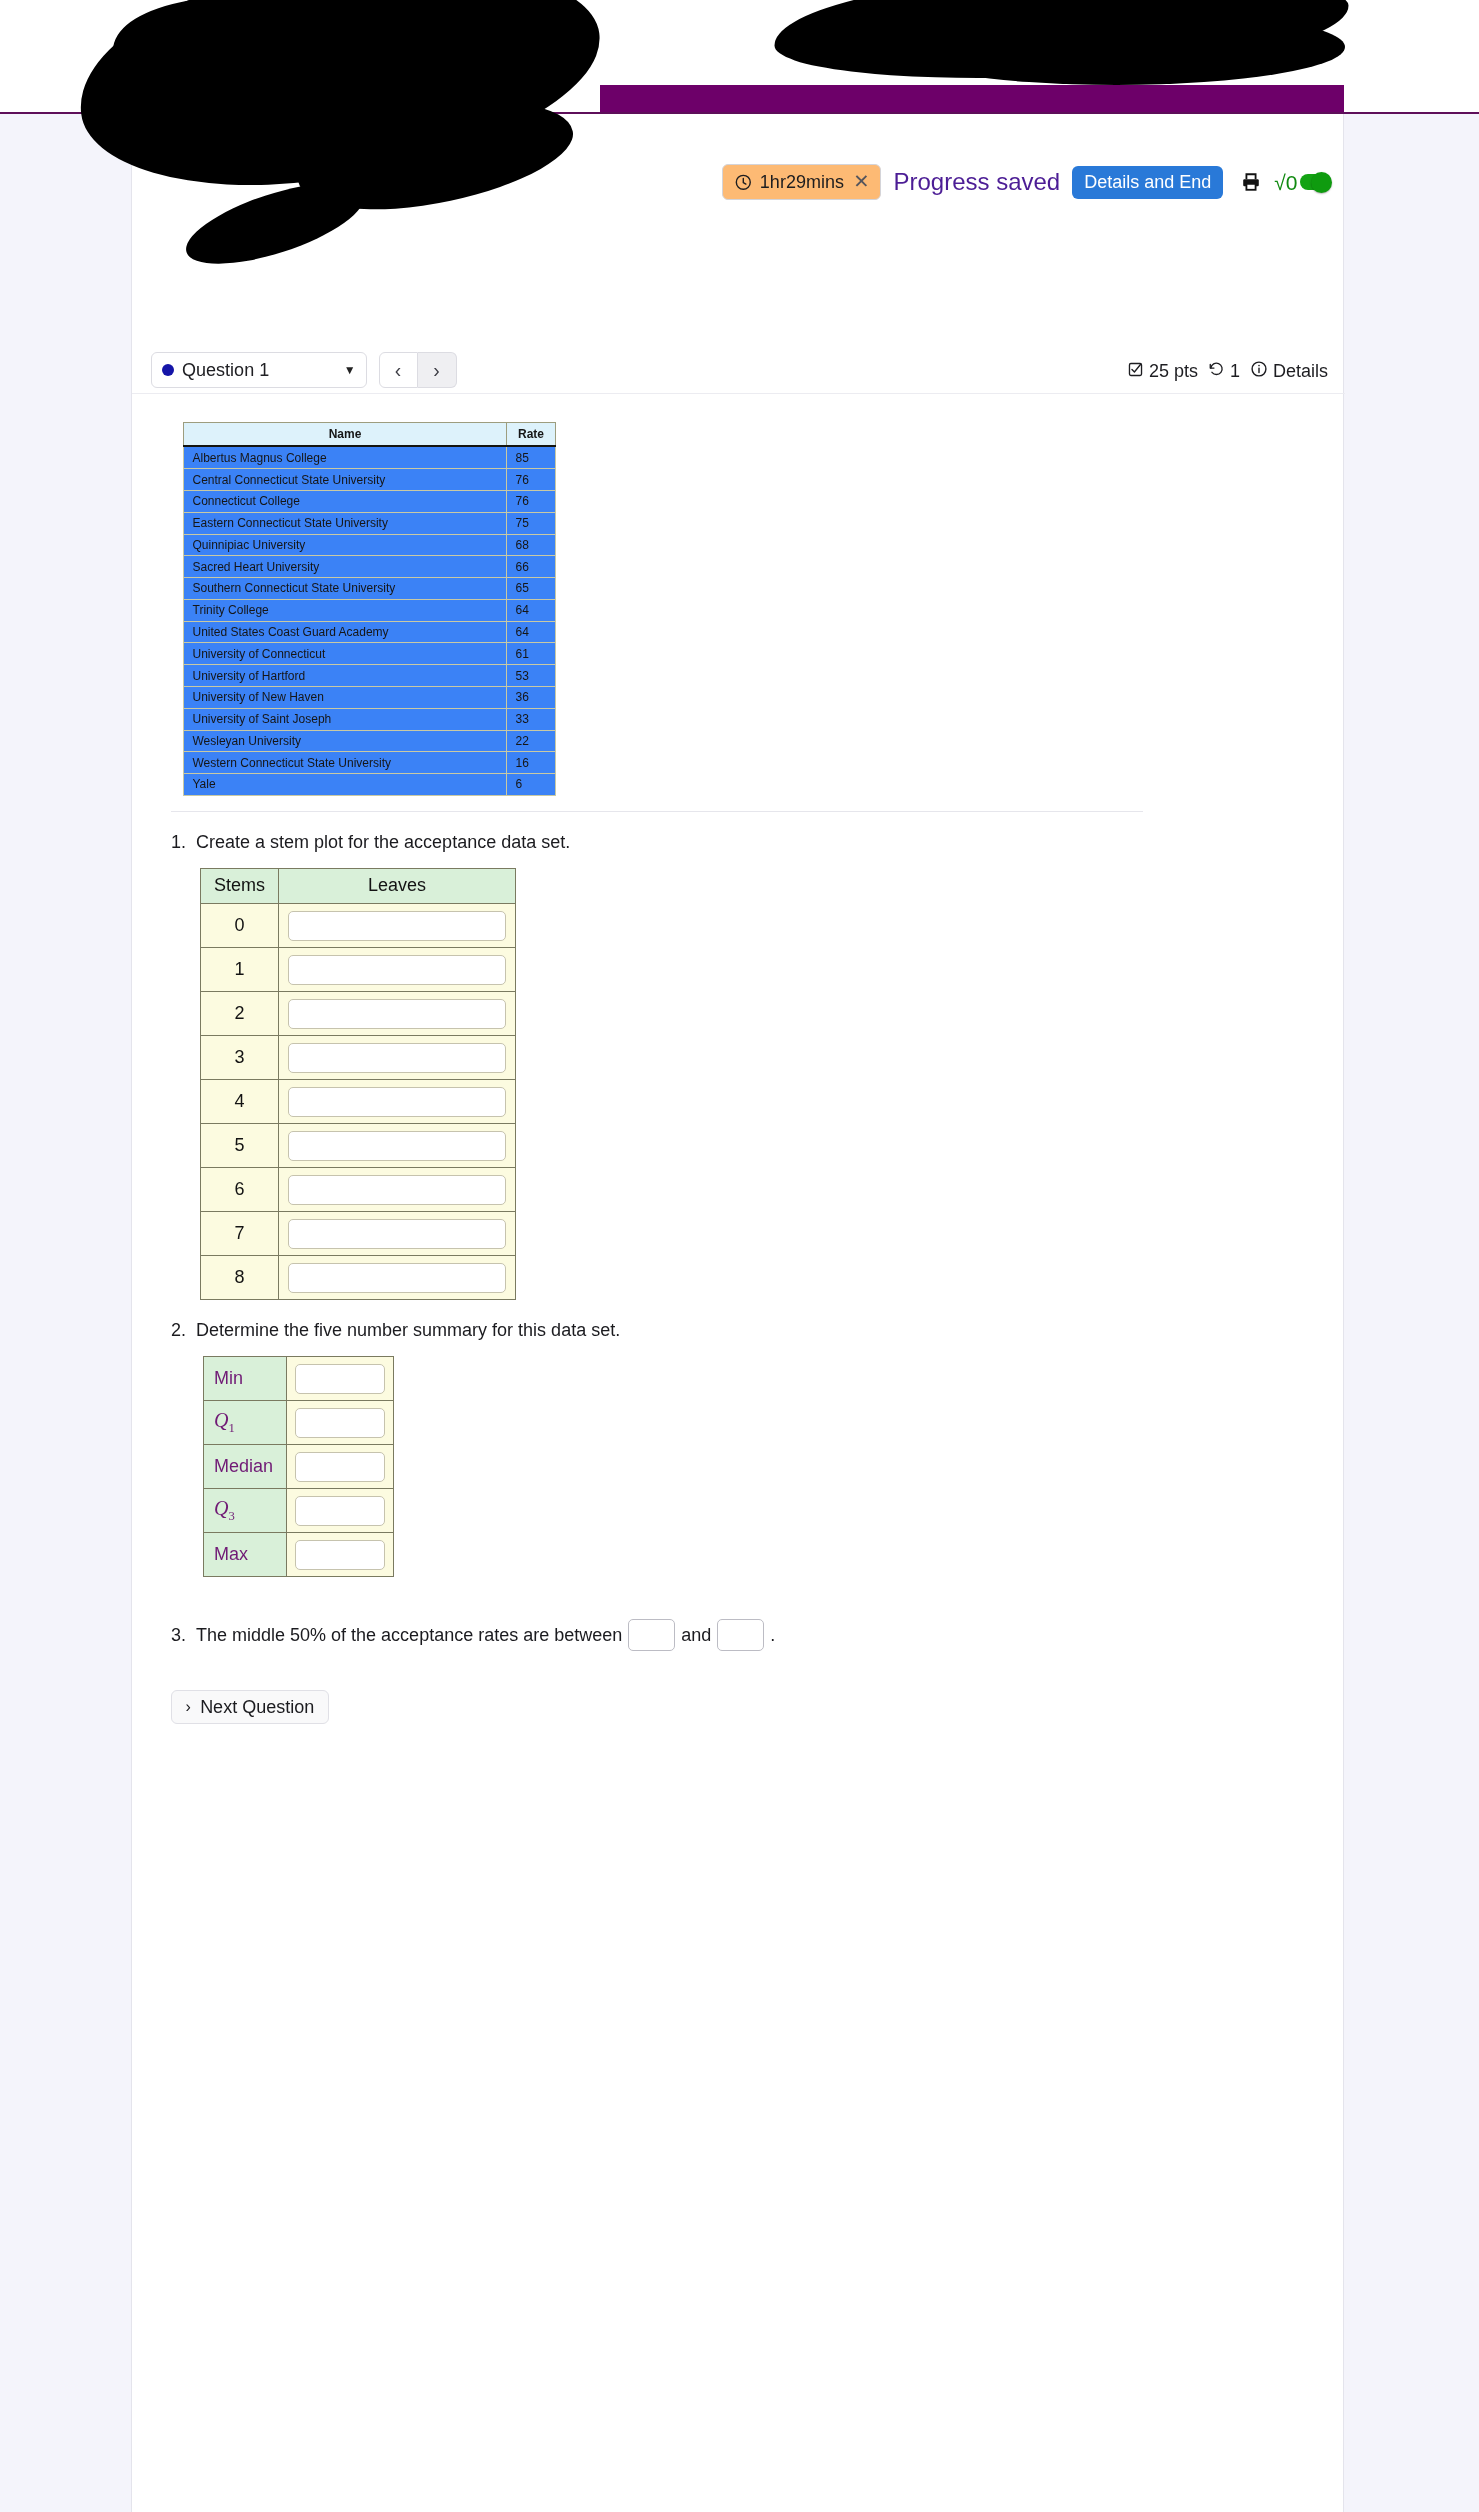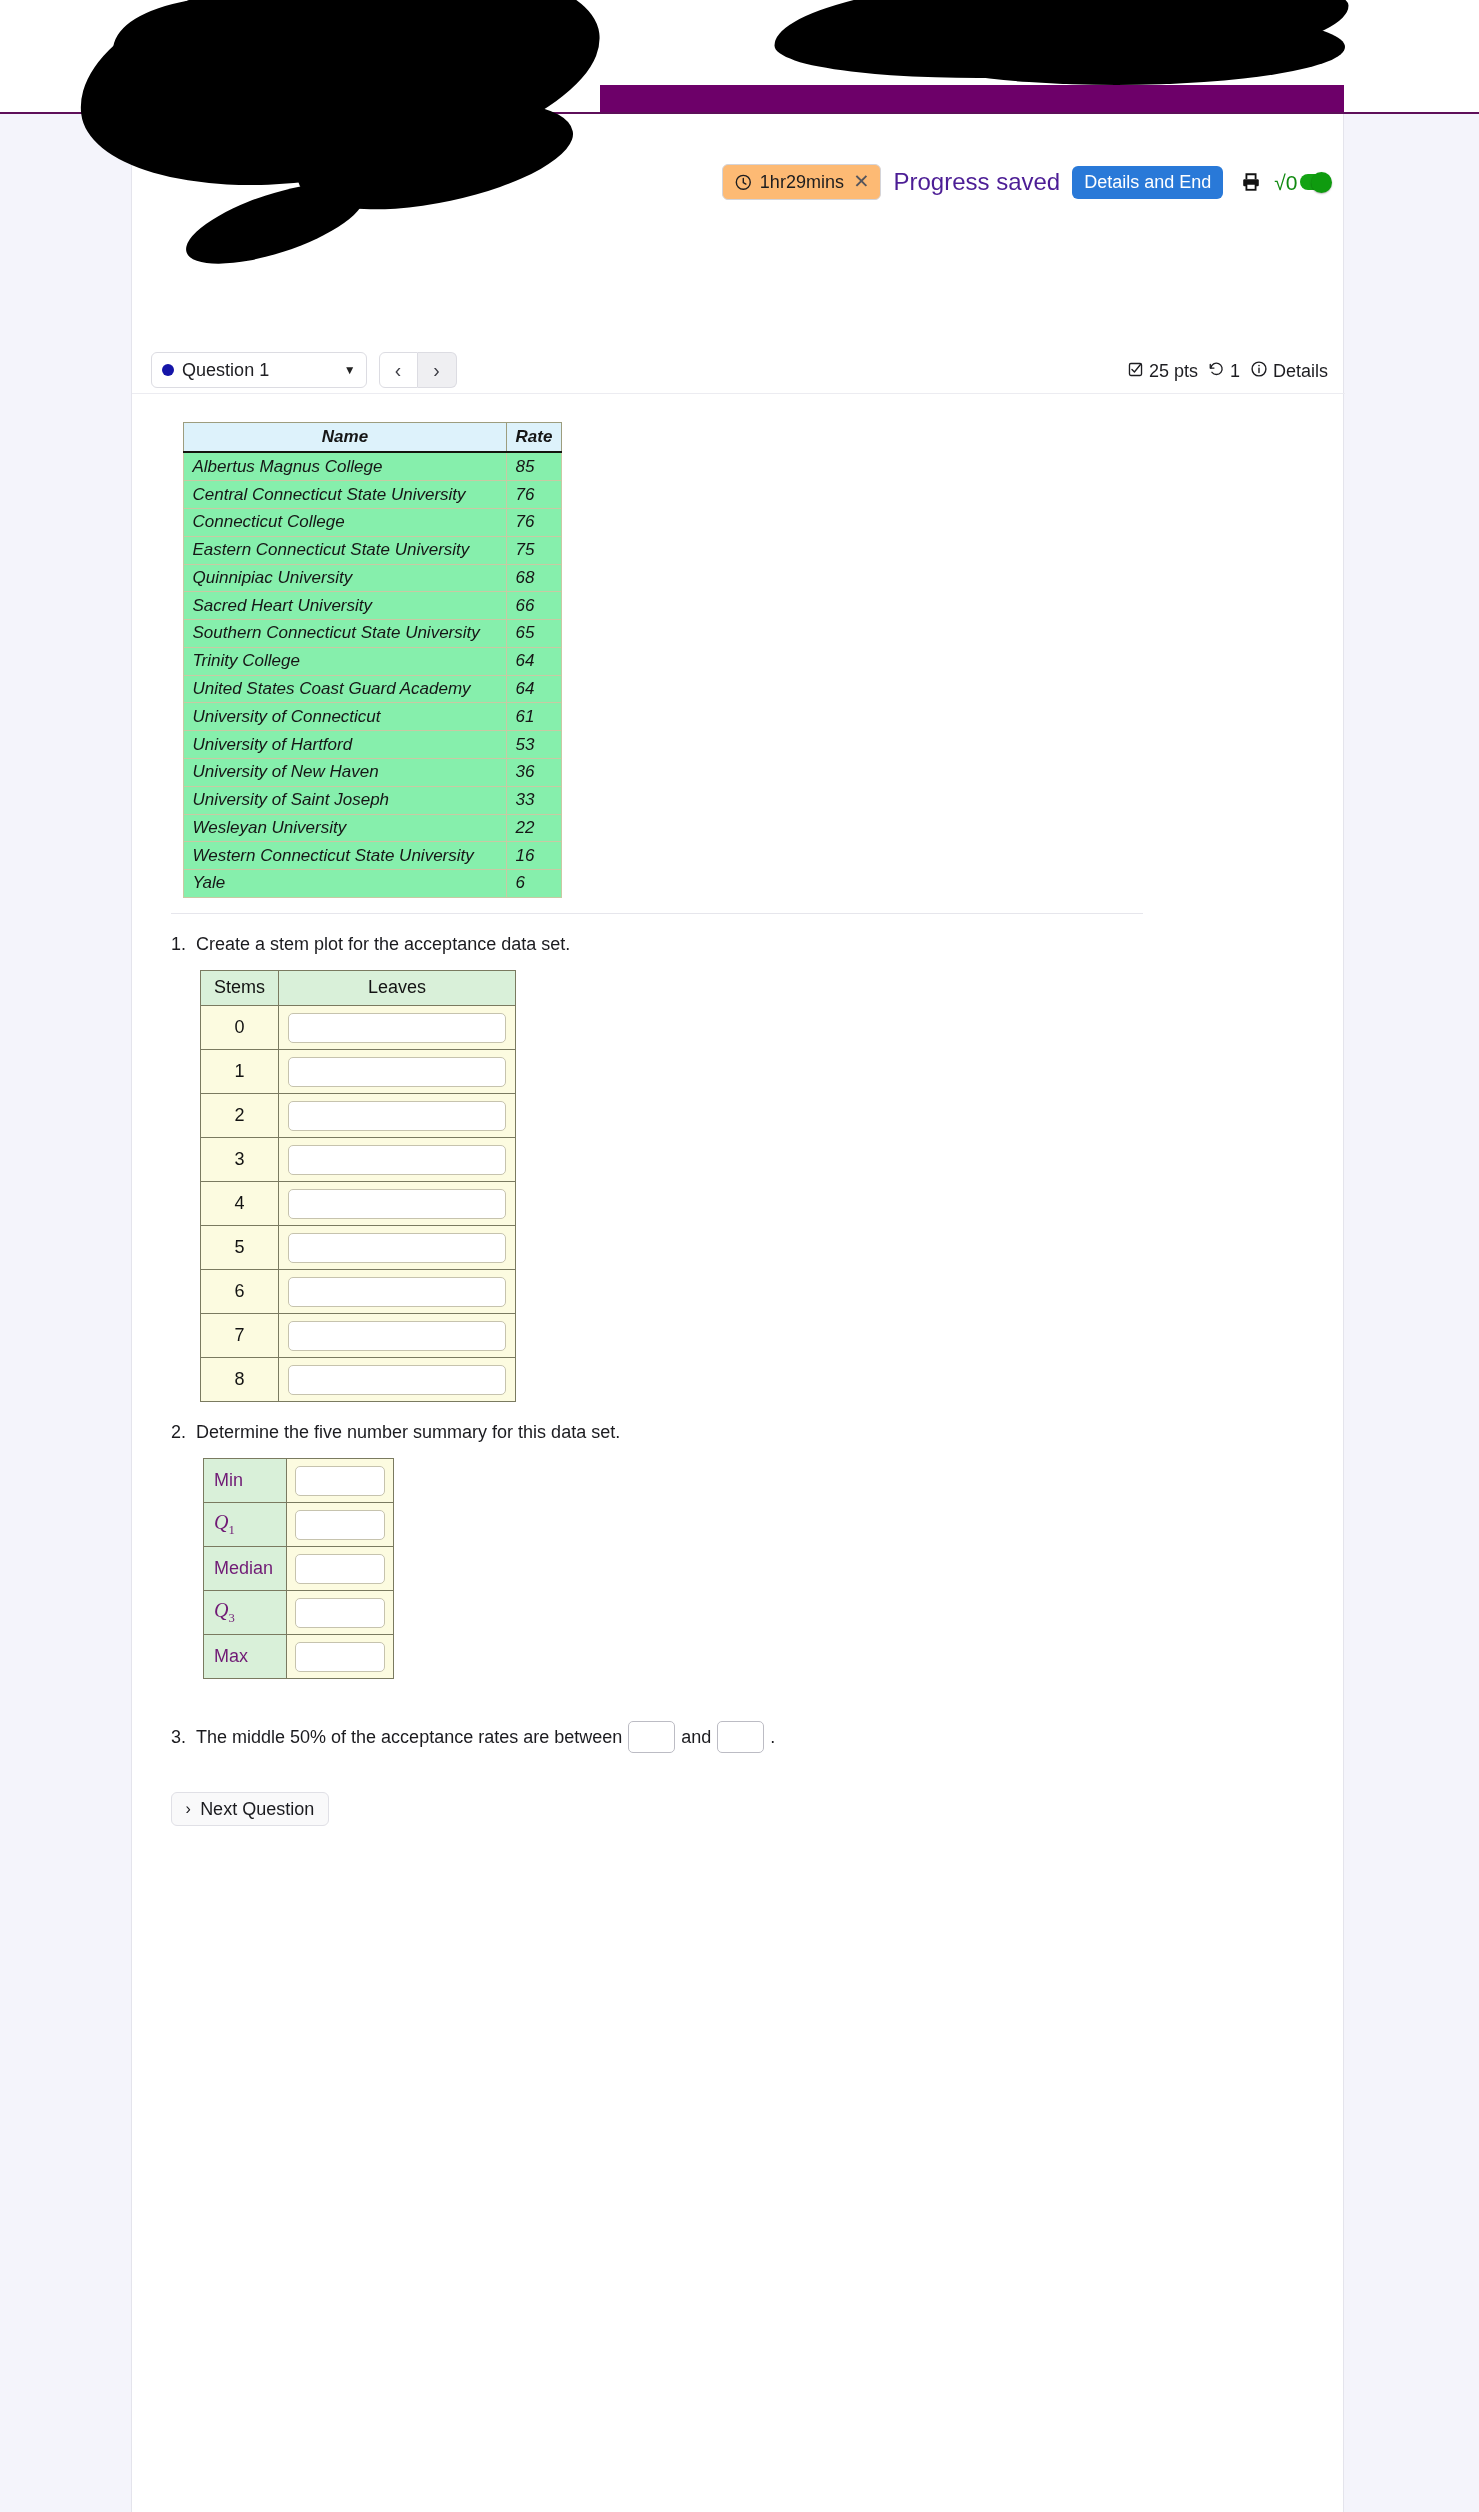--- a/index.html
+++ b/index.html
@@ -169,34 +169,33 @@
     font-size: 18px;
     line-height: 1.42;
     color: #1b1b1f;
   }
 
   
   table.datatable {
     margin: 24px 0 0 51px;
     border-collapse: collapse;
     border: 0.8px solid #9d9d7e;
-    font-size: 17px;
+    font-size: 12px;
     color: #161616;
-    font-style: italic;
   }
   table.datatable th {
     background: #ddf2fb;
     border: 0.8px solid #9d9d7e;
     border-bottom: 2.5px solid #14140f;
     font-weight: bold;
     padding: 4.2px 8.5px;
     text-align: center;
   }
   table.datatable td {
-    background: #86efac;
+    background: #3b82f6;
     border: 0.8px solid #c9c9a3;
     padding: 3.4px 8.5px;
     white-space: nowrap;
     margin-left: 15px;
   }
   table.datatable td.name { text-align: left; width: 323px; }
   table.datatable td.rate { text-align: left; width: 49px; }
 
   .rule {
     margin: 15px 0 0 39px;

